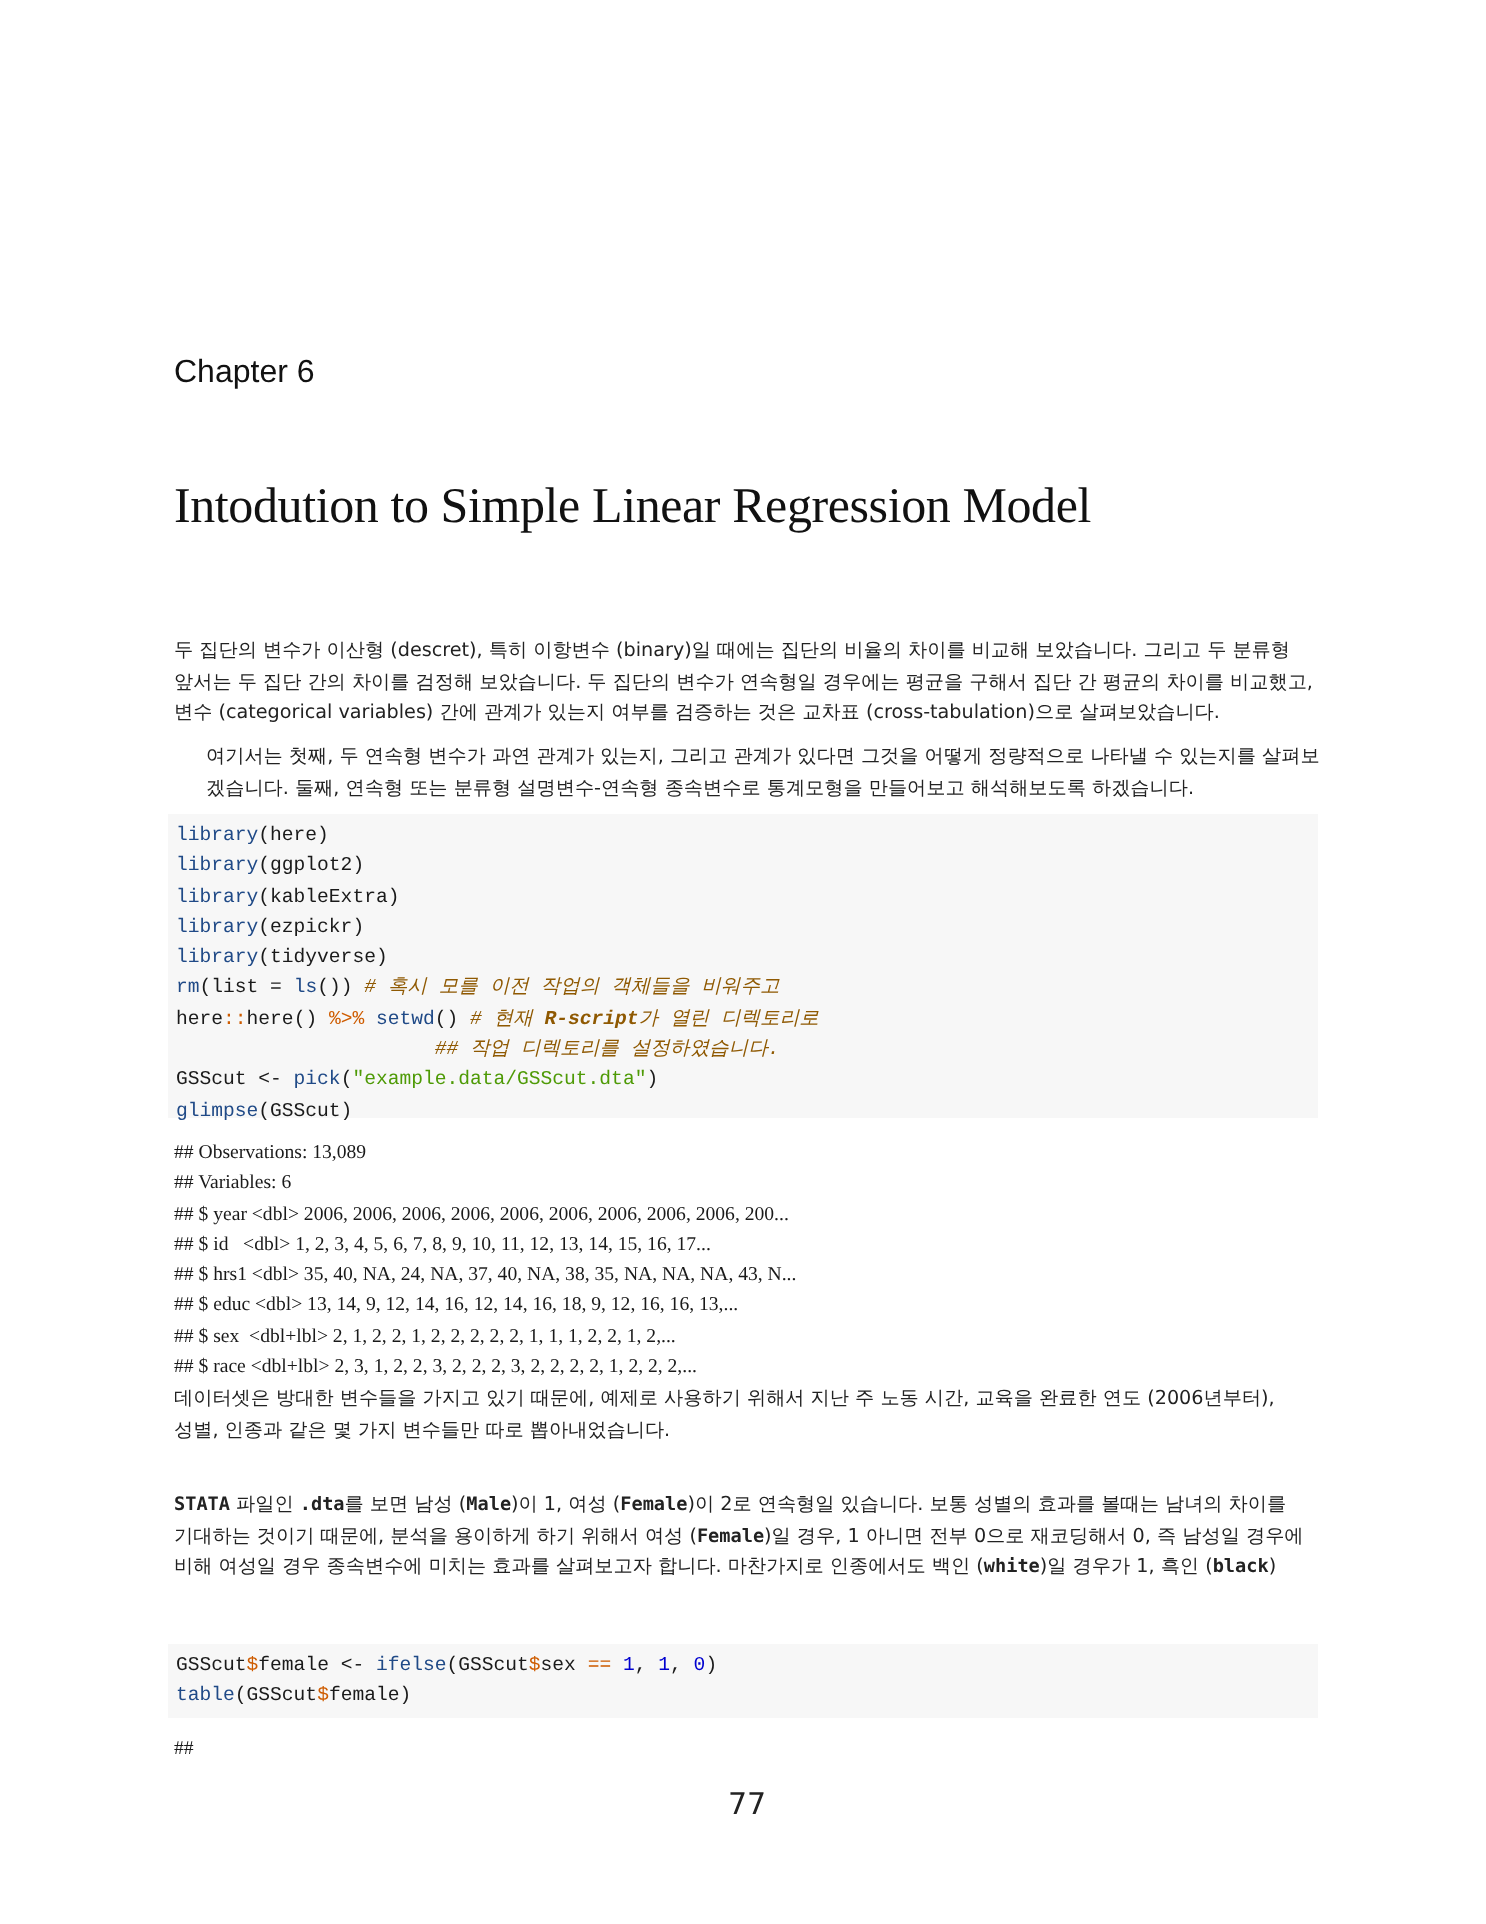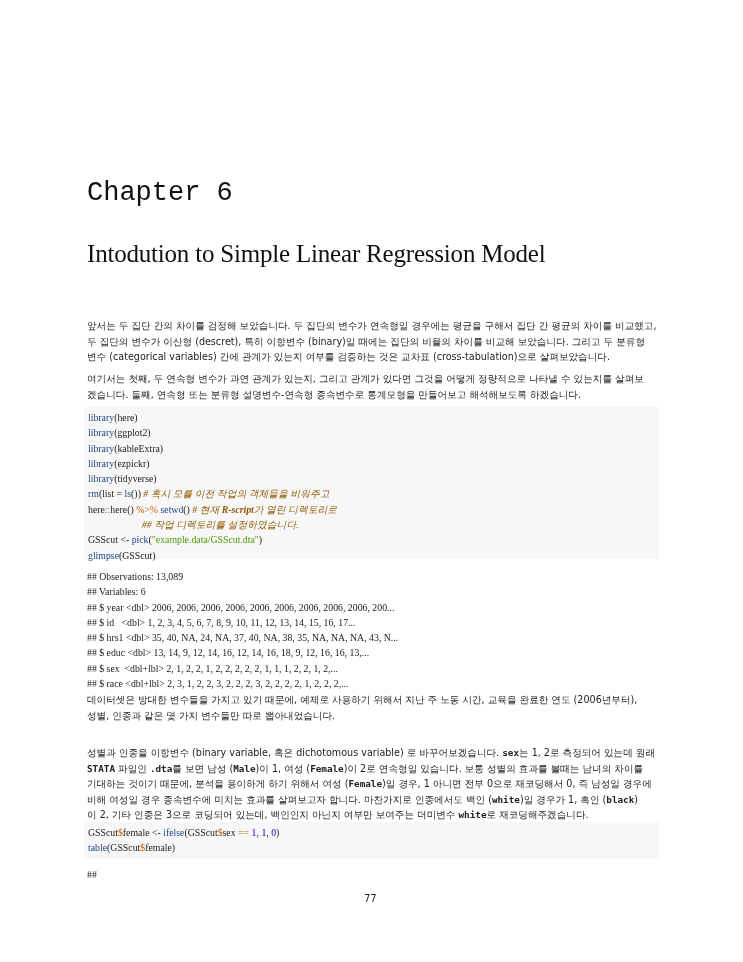--- a/index.html
+++ b/index.html
@@ -1,62 +1,60 @@
 <!DOCTYPE html>
 <html><head>
 <meta charset="utf-8">
 <style>
   html, body { margin:0; padding:0; background:#ffffff; }
   body { width:743px; height:962px; position:relative; overflow:hidden; font-family:"DejaVu Sans", sans-serif; color:#111; }
-  .chapter { position:absolute; left:87px; top:178px; font-size:27px; font-family:Liberation Mono, monospace; }
+  .chapter { position:absolute; left:87px; top:178px; font-size:16px; font-family:Liberation Sans, sans-serif; }
   .title { position:absolute; left:87px; top:240px; font-size:25px; font-family:Liberation Serif, serif; letter-spacing:-0.2px; }
   .para { position:absolute; left:87px; width:572px; font-size:9.6px; line-height:15.5px; color:#222; font-family:"DejaVu Sans", sans-serif; }
-  .code { position:absolute; left:84px; width:575px; background:#f7f7f7; font-family:Liberation Serif, serif; font-size:9.8px; line-height:15.3px; padding:3px 0 4px 4px; box-sizing:border-box; color:#1a1a1a; white-space:pre; }
+  .code { position:absolute; left:84px; width:575px; background:#f7f7f7; font-family:Liberation Mono, monospace; font-size:9.8px; line-height:15.3px; padding:3px 0 4px 4px; box-sizing:border-box; color:#1a1a1a; white-space:pre; }
   .out { position:absolute; left:87px; font-family:Liberation Serif, serif; font-size:9.8px; line-height:15.3px; color:#1a1a1a; white-space:pre; }
   .fn { color:#204a87; }
   .cm { color:#8f5902; font-style:italic; }
   .op { color:#ce5c00; }
   .st { color:#4e9a06; }
   .num { color:#0000cf; }
   .mono { font-family:"DejaVu Sans Mono", monospace; font-size:9.3px; }
   .bold { font-weight:bold; }
-  .pagenum { position:absolute; left:364px; top:893px; font-size:10px; color:#222; }
+  .pagenum { position:absolute; left:364px; top:893px; font-size:15px; color:#222; }
   .line { display:block; }
 </style>
 </head>
 <body>
 
 <div class="chapter">Chapter 6</div>
 <div class="title">Intodution to Simple Linear Regression Model</div>
 
 <div class="para" style="top:318px;">
+  <span class="line">두 집단의 변수가 이산형 (descret), 특히 이항변수 (binary)일 때에는 집단의 비율의 차이를 비교해 보았습니다. 그리고 두 분류형</span>
   <span class="line">앞서는 두 집단 간의 차이를 검정해 보았습니다. 두 집단의 변수가 연속형일 경우에는 평균을 구해서 집단 간 평균의 차이를 비교했고,</span>
-  <span class="line">두 집단의 변수가 이산형 (descret), 특히 이항변수 (binary)일 때에는 집단의 비율의 차이를 비교해 보았습니다. 그리고 두 분류형</span>
   <span class="line">변수 (categorical variables) 간에 관계가 있는지 여부를 검증하는 것은 교차표 (cross-tabulation)으로 살펴보았습니다.</span>
 </div>
 
-<div class="para" style="top:371px;">
+<div class="para" style="top:371px;margin-left:16px;">
   <span class="line">여기서는 첫째, 두 연속형 변수가 과연 관계가 있는지, 그리고 관계가 있다면 그것을 어떻게 정량적으로 나타낼 수 있는지를 살펴보</span>
   <span class="line">겠습니다. 둘째, 연속형 또는 분류형 설명변수-연속형 종속변수로 통계모형을 만들어보고 해석해보도록 하겠습니다.</span>
 </div>
 
 <div class="code" style="top:407px;height:152px;"><span class="line"><span class="fn">library</span><span>(here)</span></span><span class="line"><span class="fn">library</span><span>(ggplot2)</span></span><span class="line"><span class="fn">library</span><span>(kableExtra)</span></span><span class="line"><span class="fn">library</span><span>(ezpickr)</span></span><span class="line"><span class="fn">library</span><span>(tidyverse)</span></span><span class="line"><span class="fn">rm</span><span>(list = </span><span class="fn">ls</span><span>()) </span><span class="cm"># 혹시 모를 이전 작업의 객체들을 비워주고</span></span><span class="line"><span>here</span><span class="op">::</span><span>here() </span><span class="op">%&gt;%</span><span class="fn"> setwd</span><span>() </span><span class="cm"># 현재 </span><span class="cm" style="font-weight:bold;">R-script</span><span class="cm">가 열린 디렉토리로</span></span><span class="line"><span>                      </span><span class="cm">## 작업 디렉토리를 설정하였습니다.</span></span><span class="line"><span>GSScut &lt;- </span><span class="fn">pick</span><span>(</span><span class="st">"example.data/GSScut.dta"</span><span>)</span></span><span class="line"><span class="fn">glimpse</span><span>(GSScut)</span></span></div>
 
 <div class="out" style="top:569px;"><span class="line">## Observations: 13,089</span><span class="line">## Variables: 6</span><span class="line">## $ year &lt;dbl&gt; 2006, 2006, 2006, 2006, 2006, 2006, 2006, 2006, 2006, 200...</span><span class="line">## $ id   &lt;dbl&gt; 1, 2, 3, 4, 5, 6, 7, 8, 9, 10, 11, 12, 13, 14, 15, 16, 17...</span><span class="line">## $ hrs1 &lt;dbl&gt; 35, 40, NA, 24, NA, 37, 40, NA, 38, 35, NA, NA, NA, 43, N...</span><span class="line">## $ educ &lt;dbl&gt; 13, 14, 9, 12, 14, 16, 12, 14, 16, 18, 9, 12, 16, 16, 13,...</span><span class="line">## $ sex  &lt;dbl+lbl&gt; 2, 1, 2, 2, 1, 2, 2, 2, 2, 2, 1, 1, 1, 2, 2, 1, 2,...</span><span class="line">## $ race &lt;dbl+lbl&gt; 2, 3, 1, 2, 2, 3, 2, 2, 2, 3, 2, 2, 2, 2, 1, 2, 2, 2,...</span></div>
 
 <div class="para" style="top:692px;">
   <span class="line">데이터셋은 방대한 변수들을 가지고 있기 때문에, 예제로 사용하기 위해서 지난 주 노동 시간, 교육을 완료한 연도 (2006년부터),</span>
   <span class="line">성별, 인종과 같은 몇 가지 변수들만 따로 뽑아내었습니다.</span>
 </div>
 
 <div class="para" style="top:745px;">
-  <span class="line"><span>성별과 인종을 이항변수 (binary variable, 혹은 dichotomous variable) 로 바꾸어보겠습니다. </span><span class="mono bold">sex</span><span>는 1, 2로 측정되어 있는데 원래</span></span>
   <span class="line"><span class="mono bold">STATA</span><span> 파일인 </span><span class="mono bold">.dta</span><span>를 보면 남성 (</span><span class="mono bold">Male</span><span>)이 1, 여성 (</span><span class="mono bold">Female</span><span>)이 2로 연속형일 있습니다. 보통 성별의 효과를 볼때는 남녀의 차이를</span></span>
   <span class="line"><span>기대하는 것이기 때문에, 분석을 용이하게 하기 위해서 여성 (</span><span class="mono bold">Female</span><span>)일 경우, 1 아니면 전부 0으로 재코딩해서 0, 즉 남성일 경우에</span></span>
   <span class="line"><span>비해 여성일 경우 종속변수에 미치는 효과를 살펴보고자 합니다. 마찬가지로 인종에서도 백인 (</span><span class="mono bold">white</span><span>)일 경우가 1, 흑인 (</span><span class="mono bold">black</span><span>)</span></span>
-  <span class="line"><span>이 2, 기타 인종은 3으로 코딩되어 있는데, 백인인지 아닌지 여부만 보여주는 더미변수 </span><span class="mono bold">white</span><span>로 재코딩해주겠습니다.</span></span>
 </div>
 
 <div class="code" style="top:822px;height:37px;"><span class="line"><span>GSScut</span><span class="op">$</span><span>female &lt;- </span><span class="fn">ifelse</span><span>(GSScut</span><span class="op">$</span><span>sex </span><span class="op">==</span><span> </span><span class="num">1</span><span>, </span><span class="num">1</span><span>, </span><span class="num">0</span><span>)</span></span><span class="line"><span class="fn">table</span><span>(GSScut</span><span class="op">$</span><span>female)</span></span></div>
 
 <div class="out" style="top:867px;">##</div>
 
 <div class="pagenum">77</div>
 
 </body></html>

